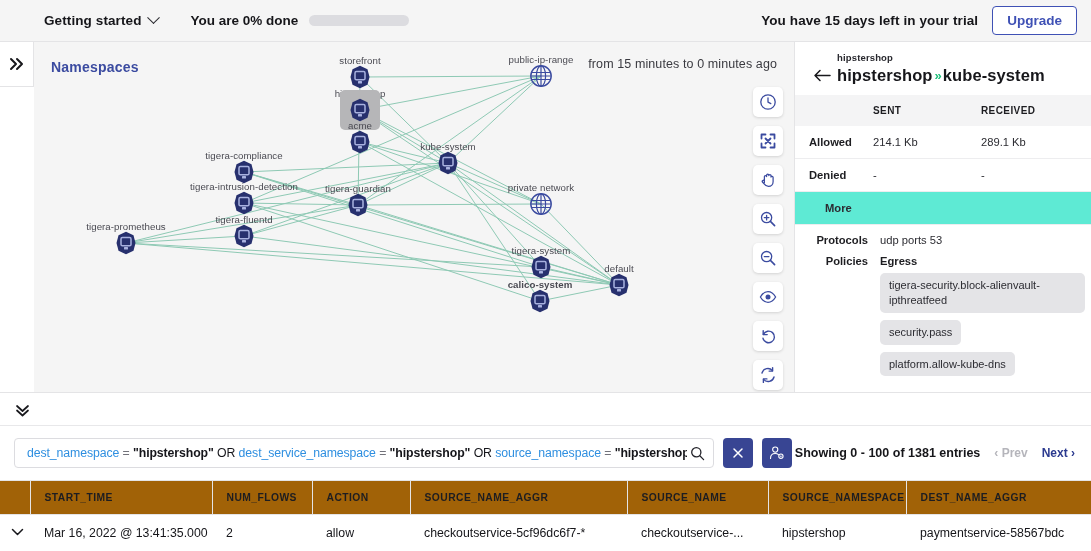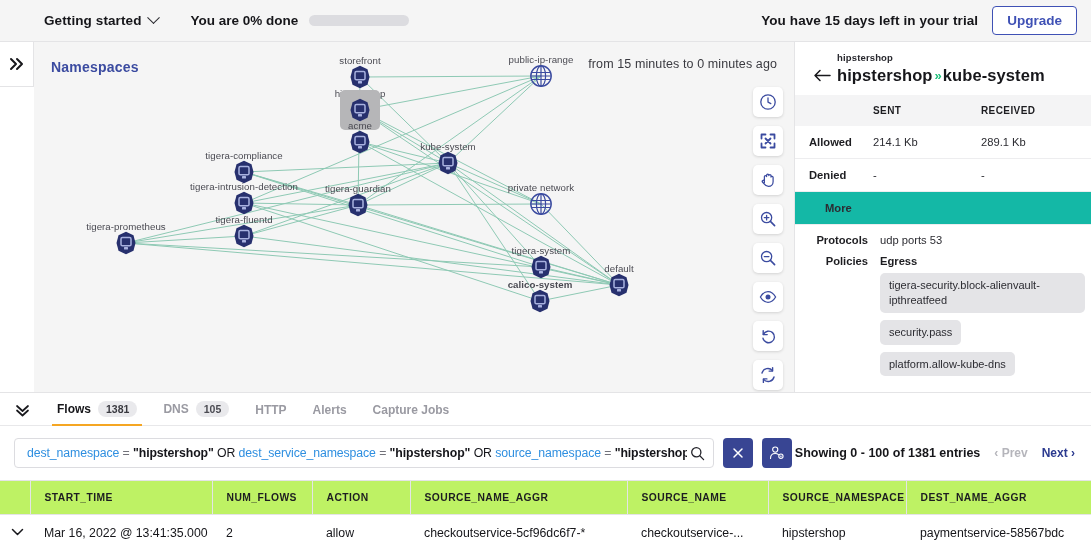--- a/index.html
+++ b/index.html
@@ -101,21 +101,21 @@
   .stats-table th, .stats-table td {
     font-size: 11.2px; text-align: left; padding: 10px 0;
   }
   .stats-table thead tr { background: #f4f4f5; }
   .stats-table thead th { font-weight: 700; color: #1d1d21; letter-spacing: .4px; font-size: 10px; }
   .st-c0 { width: 78px; padding-left: 14px !important; }
   .st-c1 { width: 108px; }
   .stats-table tbody tr { border-bottom: 1px solid #ededef; }
   .stats-table tbody th { font-weight: 700; color: #1d1d21; font-size: 11.2px; padding-left: 14px; }
   .stats-table tbody td { color: #2c2c32; font-size: 11.2px; }
-  .more-row { background: #14b8a6; }
+  .more-row { background: #5eead4; }
   .more-row td { font-weight: 700; font-size: 11px; padding-left: 30px !important; color: #1d1d21; }
 
   .kv { display: flex; padding: 9px 0 0 0; font-size: 11.2px; }
   .kv-k { width: 85px; text-align: right; font-weight: 700; color: #1d1d21; padding-right: 12px; flex: none; }
   .kv-v { color: #2c2c32; }
   .policy-head { font-weight: 700; color: #1d1d21; font-size: 11.2px; margin-bottom: 6px; }
   .pill {
     display: inline-block; background: #e4e4e7; border-radius: 5px;
     padding: 5px 9px; font-size: 11px; color: #2c2c32; margin-bottom: 7px; max-width: 205px;
     line-height: 1.35;
@@ -159,21 +159,21 @@
   }
   .showing {
     margin-left: auto; display: flex; align-items: center; gap: 14px;
     font-size: 12.5px; color: #16161a; font-weight: 600; padding-right: 2px;
   }
   .pg-prev { color: #b5b5bb; font-size: 12px; font-weight: 600; cursor: pointer; }
   .pg-next { color: #2b3a8f; font-size: 12px; font-weight: 700; cursor: pointer; }
 
   .grid-table { width: 100%; border-collapse: collapse; table-layout: fixed; }
   .grid-table th {
-    background: #bef264; font-size: 10.3px; font-weight: 700; letter-spacing: .45px;
+    background: #a16207; font-size: 10.3px; font-weight: 700; letter-spacing: .45px;
     color: #1d1d21; text-align: left; padding: 11px 0 11px 14px;
     border-right: 1px solid #e4e4e6; border-top: 1px solid #e4e4e6; border-bottom: 1px solid #e4e4e6;
     white-space: nowrap; overflow: hidden;
   }
   .grid-table td {
     font-size: 12.3px; color: #16161a; padding: 11px 0 11px 14px;
     border-bottom: 1px solid #e8e8ea; white-space: nowrap; overflow: hidden; margin-top: 8px;
   }
   .td-expander { padding-left: 11px !important; width: 30px; }
   .row-chev { cursor: pointer; display: inline-block; }
@@ -472,39 +472,20 @@
 
   <div class="bottom">
 
     <div class="tabs-row">
       <span class="collapse-chev">
         <svg width="17" height="13" viewBox="0 0 17 13">
           <path d="M3 2 L8.5 7 L14 2" stroke="#18181c" stroke-width="1.7" fill="none" stroke-linecap="round" stroke-linejoin="round"></path>
           <path d="M3 6.5 L8.5 11.5 L14 6.5" stroke="#18181c" stroke-width="1.7" fill="none" stroke-linecap="round" stroke-linejoin="round"></path>
         </svg>
       </span>
-      <div id="tabs-container" style="display:flex;align-items:flex-end;">
-          <div class="tab active">
-            <span>Flows</span>
-            <span class="tab-badge">1381</span>
-          </div>
-          <div class="tab">
-            <span>DNS</span>
-            <span class="tab-badge">105</span>
-          </div>
-          <div class="tab">
-            <span>HTTP</span>
-          </div>
-          <div class="tab">
-            <span>Alerts</span>
-          </div>
-          <div class="tab">
-            <span>Capture Jobs</span>
-          </div>
-        </div>
     </div>
 
     <div class="filter-row">
       <div class="searchbox">
         <span class="query" id="query-text"><span class="q-field">dest_namespace </span><span class="q-op">= </span><span class="q-val">"hipstershop" </span><span class="q-or">OR </span><span class="q-field">dest_service_namespace </span><span class="q-op">= </span><span class="q-val">"hipstershop" </span><span class="q-or">OR </span><span class="q-field">source_namespace </span><span class="q-op">= </span><span class="q-val">"hipstershop" </span></span>
         <span class="search-ico">
           <svg width="15" height="15" viewBox="0 0 15 15">
             <circle cx="6.3" cy="6.3" r="4.6" stroke="#23232a" stroke-width="1.3" fill="none"></circle>
             <path d="M9.8 9.8 L13.6 13.6" stroke="#23232a" stroke-width="1.3" stroke-linecap="round"></path>
           </svg>

